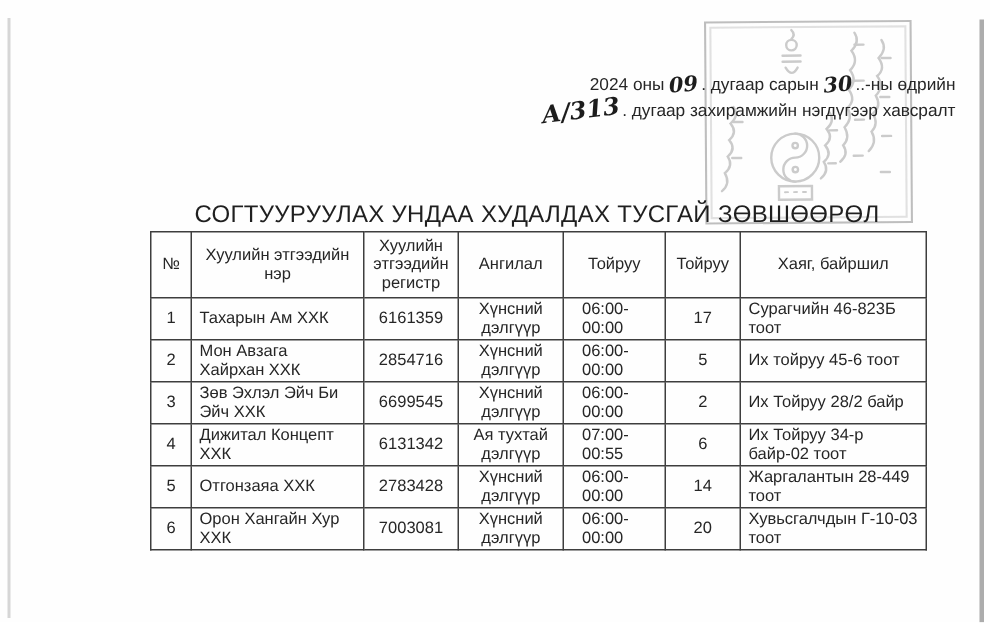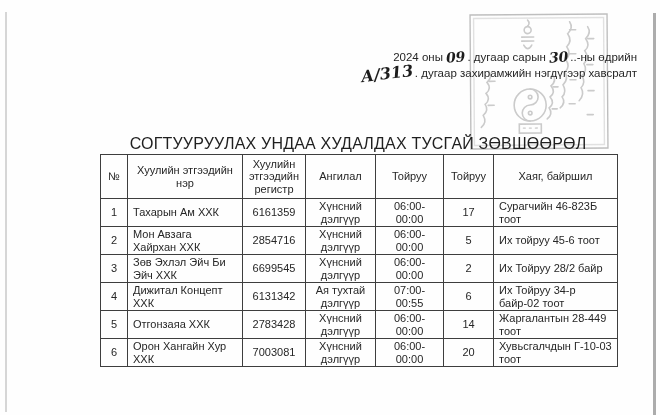--- a/index.html
+++ b/index.html
@@ -25,21 +25,21 @@
   
   table.lic{position:absolute;left:100px;top:154px;width:517px;z-index:2;
             border-collapse:collapse;table-layout:fixed;font-size:11px;line-height:12.5px;
             color:#262626;}
   table.lic th,table.lic td{border:1px solid #3e3e3e;vertical-align:middle;
             padding:1px 4px;overflow:hidden;}
   table.lic th{font-weight:normal;text-align:center;height:41px;padding:1px 2px;}
   table.lic td{height:24px;}
   .c-center{text-align:center;}
   .c-left{text-align:left;padding:1px 5px !important;}
-  .c-hours{text-align:center;padding:1px 12px !important;}
+  .c-hours{text-align:left;padding:1px 12px !important;}
 </style>
 </head>
 <body>
 
 <div class="page">
 
   <div class="edge edge-left"></div>
   <div class="edge edge-right"></div>
 
   <div class="stamp">

